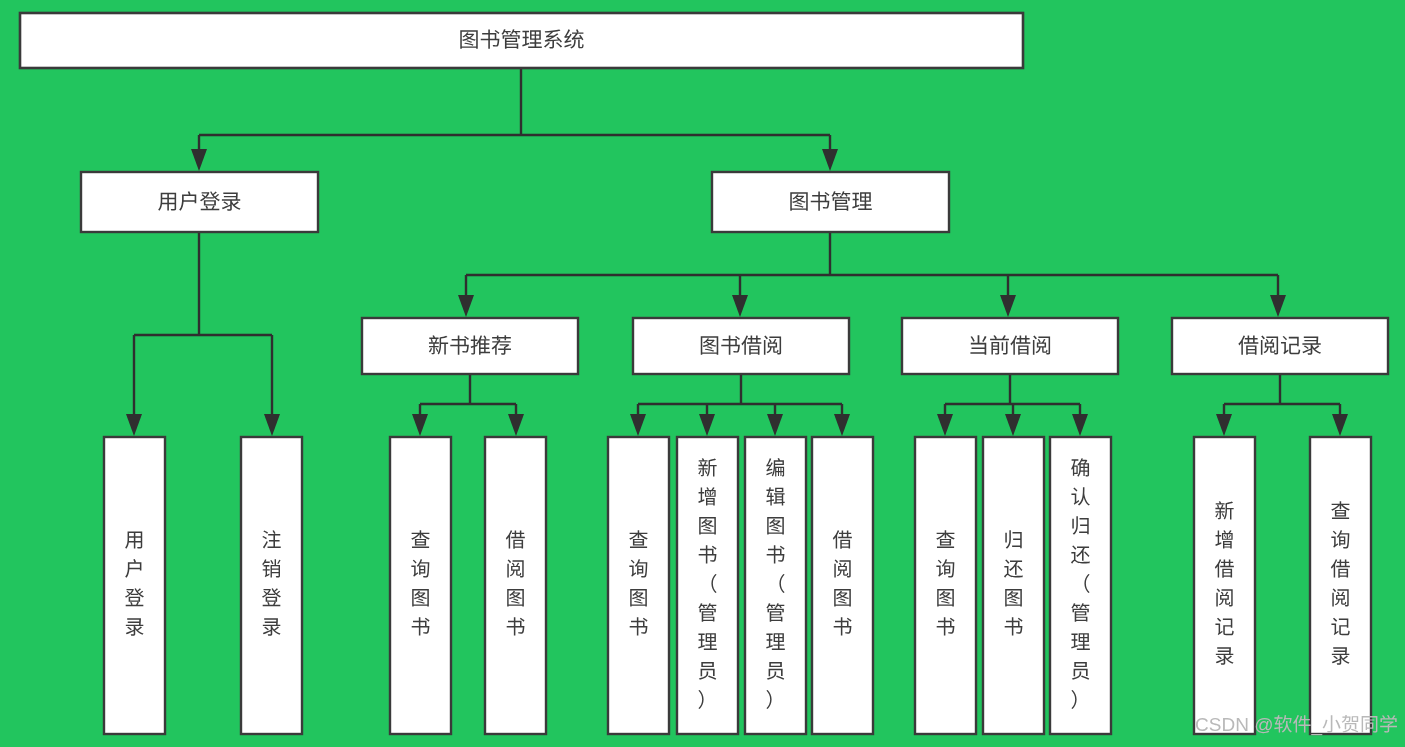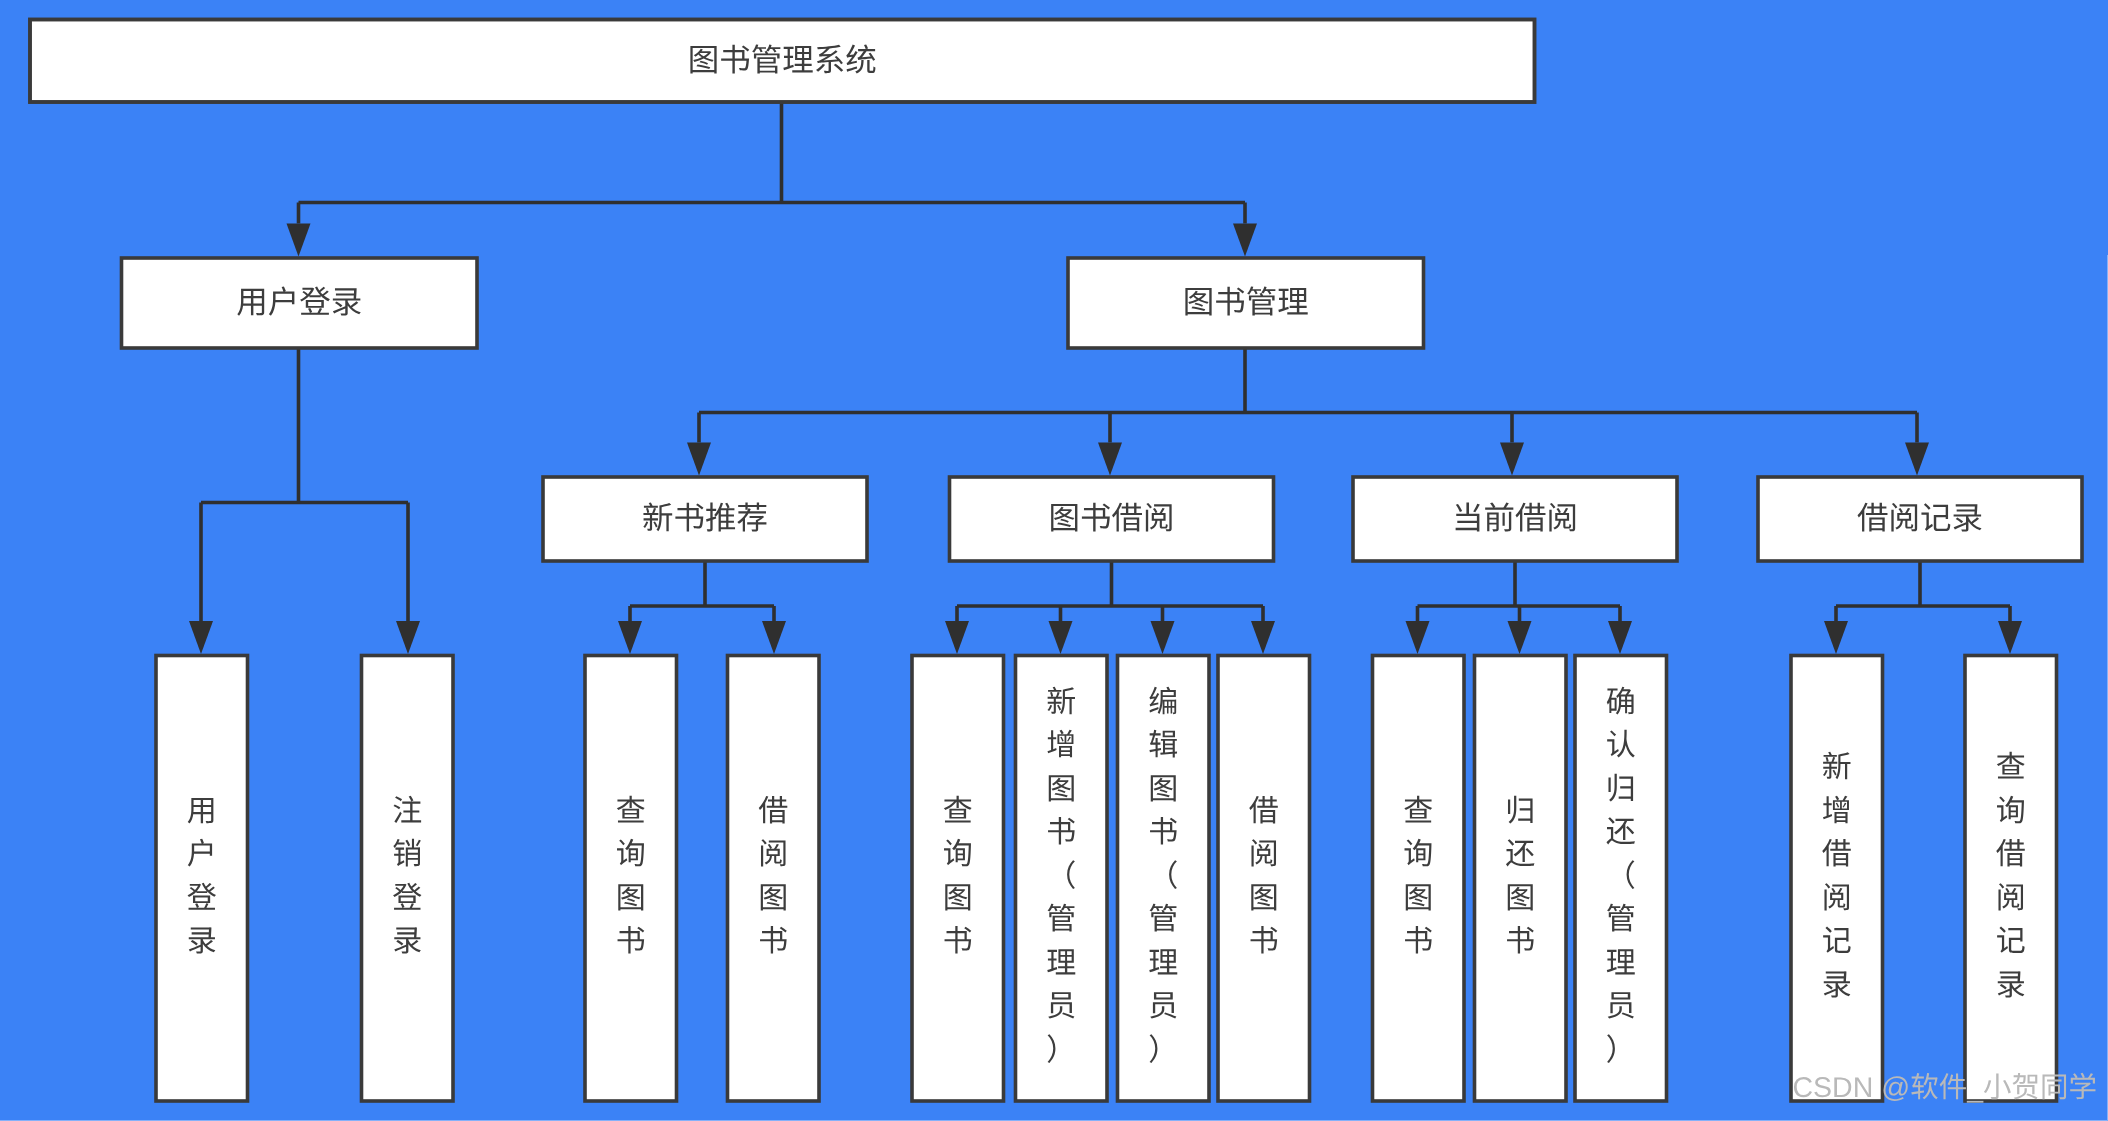--- a/index.html
+++ b/index.html
@@ -12,21 +12,21 @@
     width: 1405px;
     height: 747px;
     font-family: "Liberation Sans", "DejaVu Sans", sans-serif;
     overflow: hidden;
     position: relative;
   }
   #diagram-root {
     position: relative;
     width: 1405px;
     height: 747px;
-    background: #3b82f6;
+    background: #22c55e;
   }
   svg.flow {
     position: absolute;
     top: 0;
     left: 0;
     width: 1405px;
     height: 747px;
     display: block;
   }
   .node-rect {

